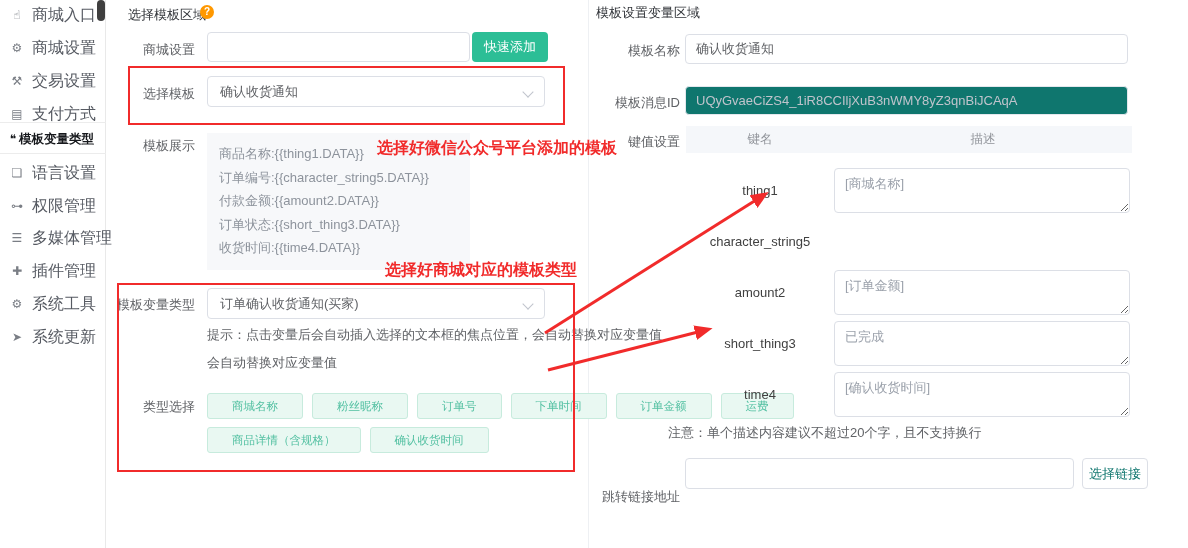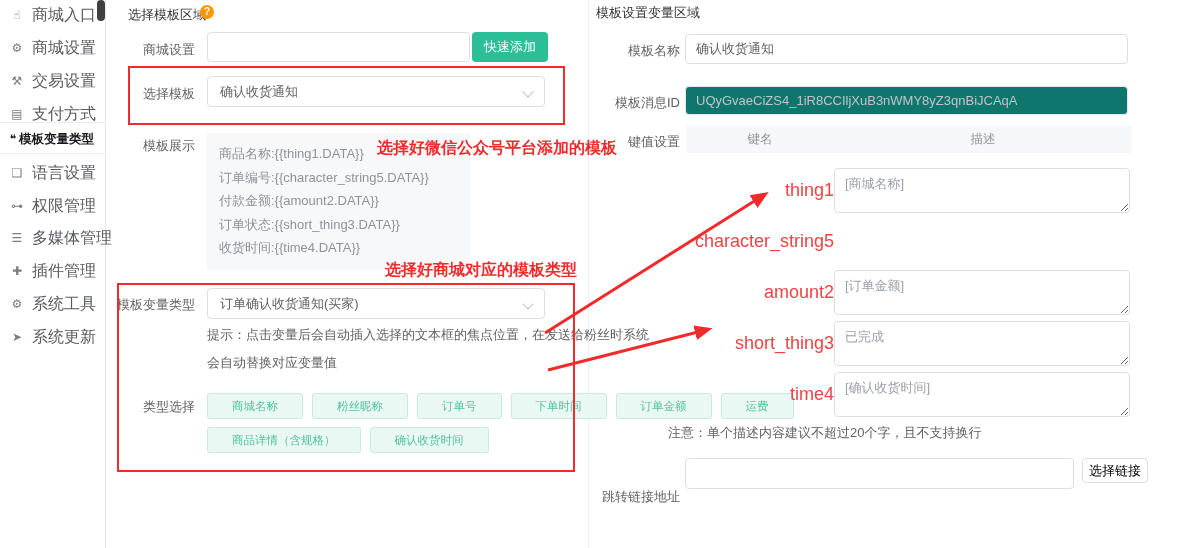--- a/index.html
+++ b/index.html
@@ -39,27 +39,27 @@
   .tbtn{height:26px;line-height:24px;padding:0 24px;font-size:11.5px;color:#53c0a2;background:#e9f8f2;
         border:1px solid #c7ebdd;border-radius:3px;box-sizing:border-box;white-space:nowrap;cursor:pointer;}
   .green-btn{position:absolute;left:472px;top:32px;width:76px;height:30px;background:#2cbe96;color:#fff;
              border:none;border-radius:4px;font-size:13px;cursor:pointer;font-family:inherit;}
 
   
   .kv-header{position:absolute;left:686px;top:126px;width:446px;height:27px;background:#f5f7fa;display:flex;}
   .kv-header span{line-height:27px;font-size:12.5px;color:#909399;text-align:center;}
   .kv-header .c1{width:148px;}
   .kv-header .c2{width:298px;}
-  .kv-key{position:absolute;left:686px;width:148px;height:45px;line-height:45px;text-align:right;
-          font-size:18px;color:#ef4444;}
+  .kv-key{position:absolute;left:686px;width:148px;height:45px;line-height:45px;text-align:center;
+          font-size:13px;color:#404040;}
   .ta{position:absolute;left:834px;width:296px;height:45px;box-sizing:border-box;border:1px solid #dcdfe6;
       border-radius:4px;font-size:13px;color:#9ba1ab;padding:6px 10px;background:#fff;font-family:inherit;
       resize:both;outline:none;overflow:hidden;}
   .note{position:absolute;left:668px;top:424px;font-size:13px;color:#606266;white-space:nowrap;}
-  .white-btn{position:absolute;left:1082px;top:458px;width:66px;height:25px;background:#fff;color:#000000;
+  .white-btn{position:absolute;left:1082px;top:458px;width:66px;height:31px;background:#fff;color:#0f766e;
              border:1px solid #dcdfe6;border-radius:4px;font-size:13px;cursor:pointer;font-family:inherit;}
 
   
   .rbox{position:absolute;border:2px solid #f12b2b;box-sizing:border-box;pointer-events:none;}
   .rbox1{left:128px;top:66px;width:437px;height:59px;}
   .rbox2{left:117px;top:283px;width:458px;height:189px;}
   .rtext{position:absolute;color:#f12b2b;font-size:16px;font-weight:bold;white-space:nowrap;pointer-events:none;}
   .arrows{position:absolute;left:0;top:0;width:1188px;height:548px;pointer-events:none;}
 </style>
 </head>
@@ -138,21 +138,21 @@
     <div>付款金额:{{amount2.DATA}}</div>
     <div>订单状态:{{short_thing3.DATA}}</div>
     <div>收货时间:{{time4.DATA}}</div>
   </div>
 
   <div class="flabel" style="left:75px;top:296px">模板变量类型</div>
   <div class="sel" style="left:207px;top:288px;width:338px;height:31px">
     <span>订单确认收货通知(买家)</span>
     <i class="chev"></i>
   </div>
-  <div class="hint" style="top:326px">提示：点击变量后会自动插入选择的文本框的焦点位置，在发送给粉丝时系统</div>
+  <div class="hint" style="top:326px">提示：点击变量后会自动插入选择的文本框的焦点位置，会自动替换对应变量值</div>
   <div class="hint" style="top:354px">会自动替换对应变量值</div>
 
   <div class="flabel" style="left:75px;top:398px">类型选择</div>
   <div class="tagrow" style="top:393px">
     <span class="tbtn">商城名称</span>
     <span class="tbtn">粉丝昵称</span>
     <span class="tbtn">订单号</span>
     <span class="tbtn">下单时间</span>
     <span class="tbtn">订单金额</span>
     <span class="tbtn">运费</span>

